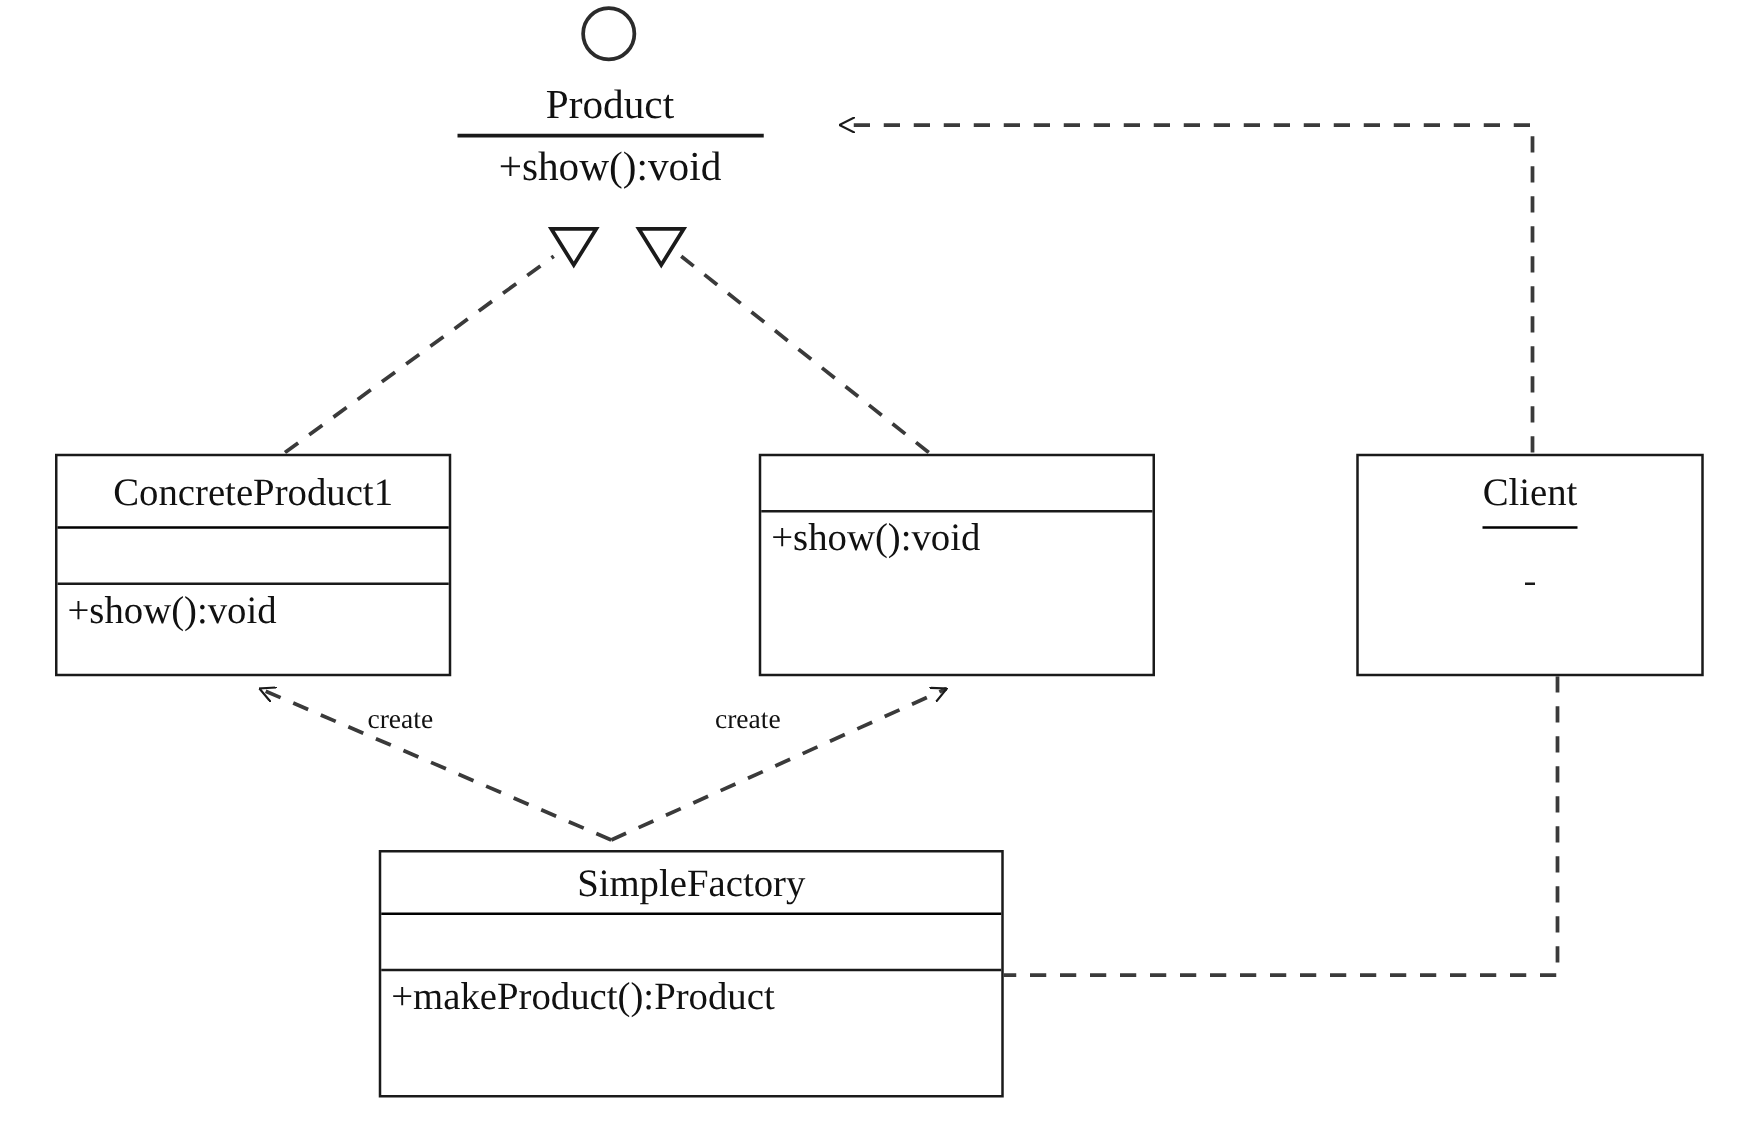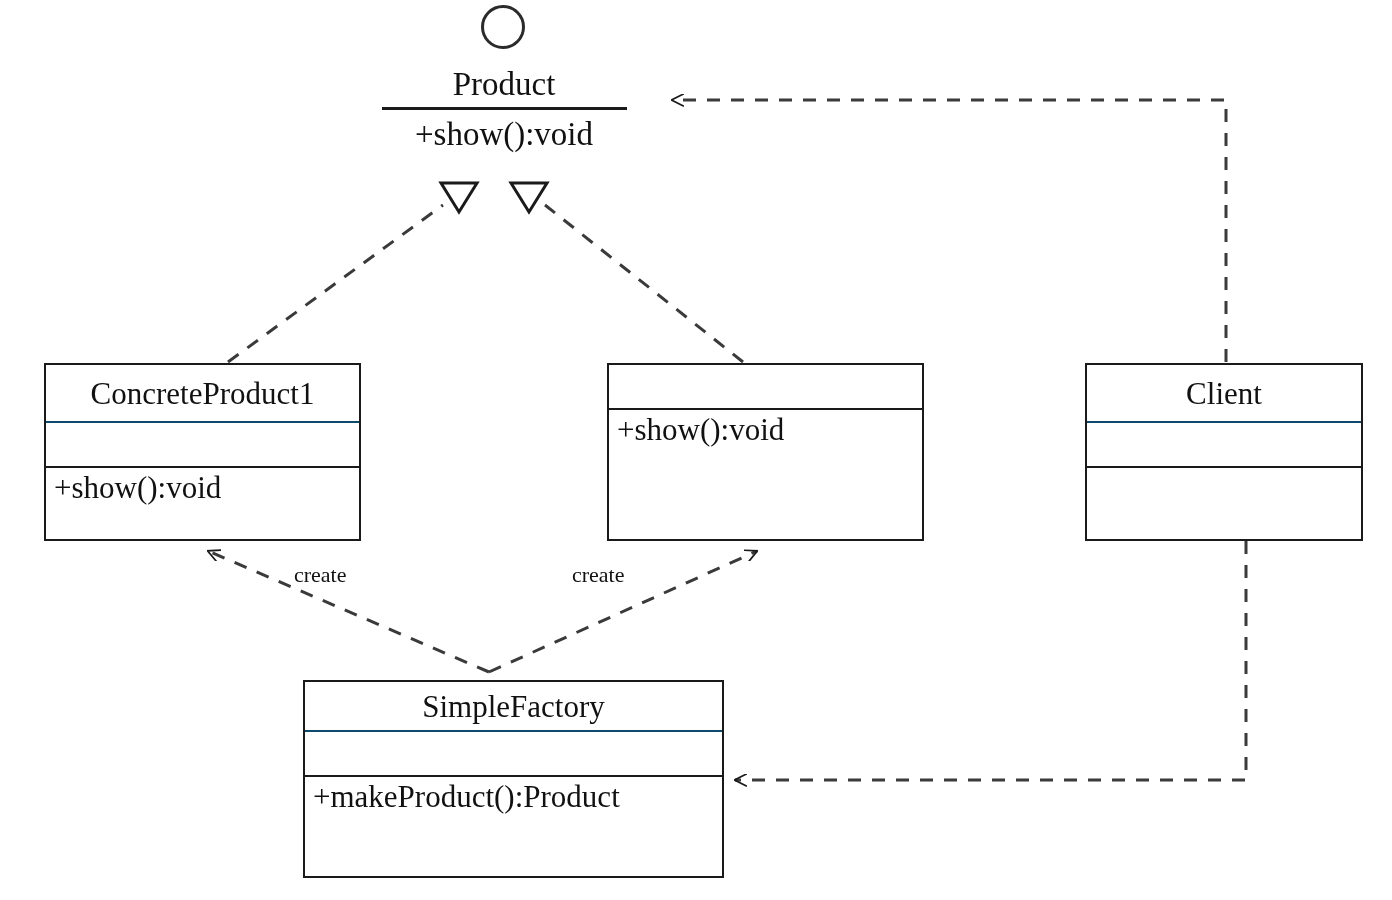--- a/index.html
+++ b/index.html
@@ -38,21 +38,21 @@
     box-sizing: border-box;
     display: flex;
     align-items: center;
     color: #111111;
     font-size: 31px;
     line-height: 1;
     white-space: nowrap;
   }
   .compartment.name {
     justify-content: center;
-    border-bottom: 2px solid #0c4a6e;
+    border-bottom: 2px solid #000000;
   }
   .compartment.attrs {
     border-bottom: 2px solid #1a1a1a;
     justify-content: flex-start;
     padding-left: 8px;
   }
   .compartment.ops {
     justify-content: flex-start;
     padding-left: 8px;
     align-items: flex-start;
@@ -134,45 +134,45 @@
 
     <g>
       <path d="M 1226 362 L 1226 100 L 672 100" fill="none" stroke="#3a3a3a" stroke-width="3" stroke-dasharray="13 11" marker-end="url(#open-arrow)"></path>
     </g>
 
     <g>
       <path d="M 1246 541 L 1246 780 L 735 780" fill="none" stroke="#3a3a3a" stroke-width="3" stroke-dasharray="13 11" marker-end="url(#open-arrow)"></path>
     </g>
   </svg>
 
-  <div id="interface-product" style="left:16px; top:0; width:1152px; height:160px;">
+  <div id="interface-product" style="left:0; top:0; width:1152px; height:160px;">
     <div class="iface-circle" style="left:465px; top:5px; width:44px; height:44px;"></div>
     <div class="iface-name" style="left:306px; top:68px; width:364px;">Product</div>
     <div class="iface-rule" style="left:366px; top:107px; width:245px;"></div>
     <div class="iface-op" style="left:306px; top:118px; width:364px;">+show():void</div>
   </div>
 
   <div class="uml-class" style="left:44px; top:363px; width:317px; height:178px;">
     <div class="compartment name" style="height:58px;">ConcreteProduct1</div>
     <div class="compartment attrs" style="height:45px;"></div>
     <div class="compartment ops" style="height:71px;">+show():void</div>
   </div>
 
   <div class="uml-class" style="left:607px; top:363px; width:317px; height:178px;">
     <div class="compartment attrs" style="height:45px;"></div>
     <div class="compartment ops" style="height:71px;">+show():void</div>
   </div>
 
-  <div class="uml-class" style="left:1085px; top:363px; width:278px; height:178px;">
+  <div class="uml-class" style="left:1085px; top:363px; width:278px; height:178px;align-items:center;">
     <div class="compartment name" style="height:58px;">Client</div>
     <div class="compartment attrs" style="height:45px;"></div>
     <div class="compartment ops" style="height:71px;"></div>
   </div>
 
-  <div class="uml-class" style="left:303px; top:680px; width:421px; height:198px;">
+  <div class="uml-class" style="left:303px; top:680px; width:500px; height:198px;">
     <div class="compartment name" style="height:50px;">SimpleFactory</div>
     <div class="compartment attrs" style="height:45px;"></div>
     <div class="compartment ops" style="height:99px;">+makeProduct():Product</div>
   </div>
 
   <div class="edge-label" style="left:294px; top:564px;">create</div>
   <div class="edge-label" style="left:572px; top:564px;">create</div>
 
 </div>
 

